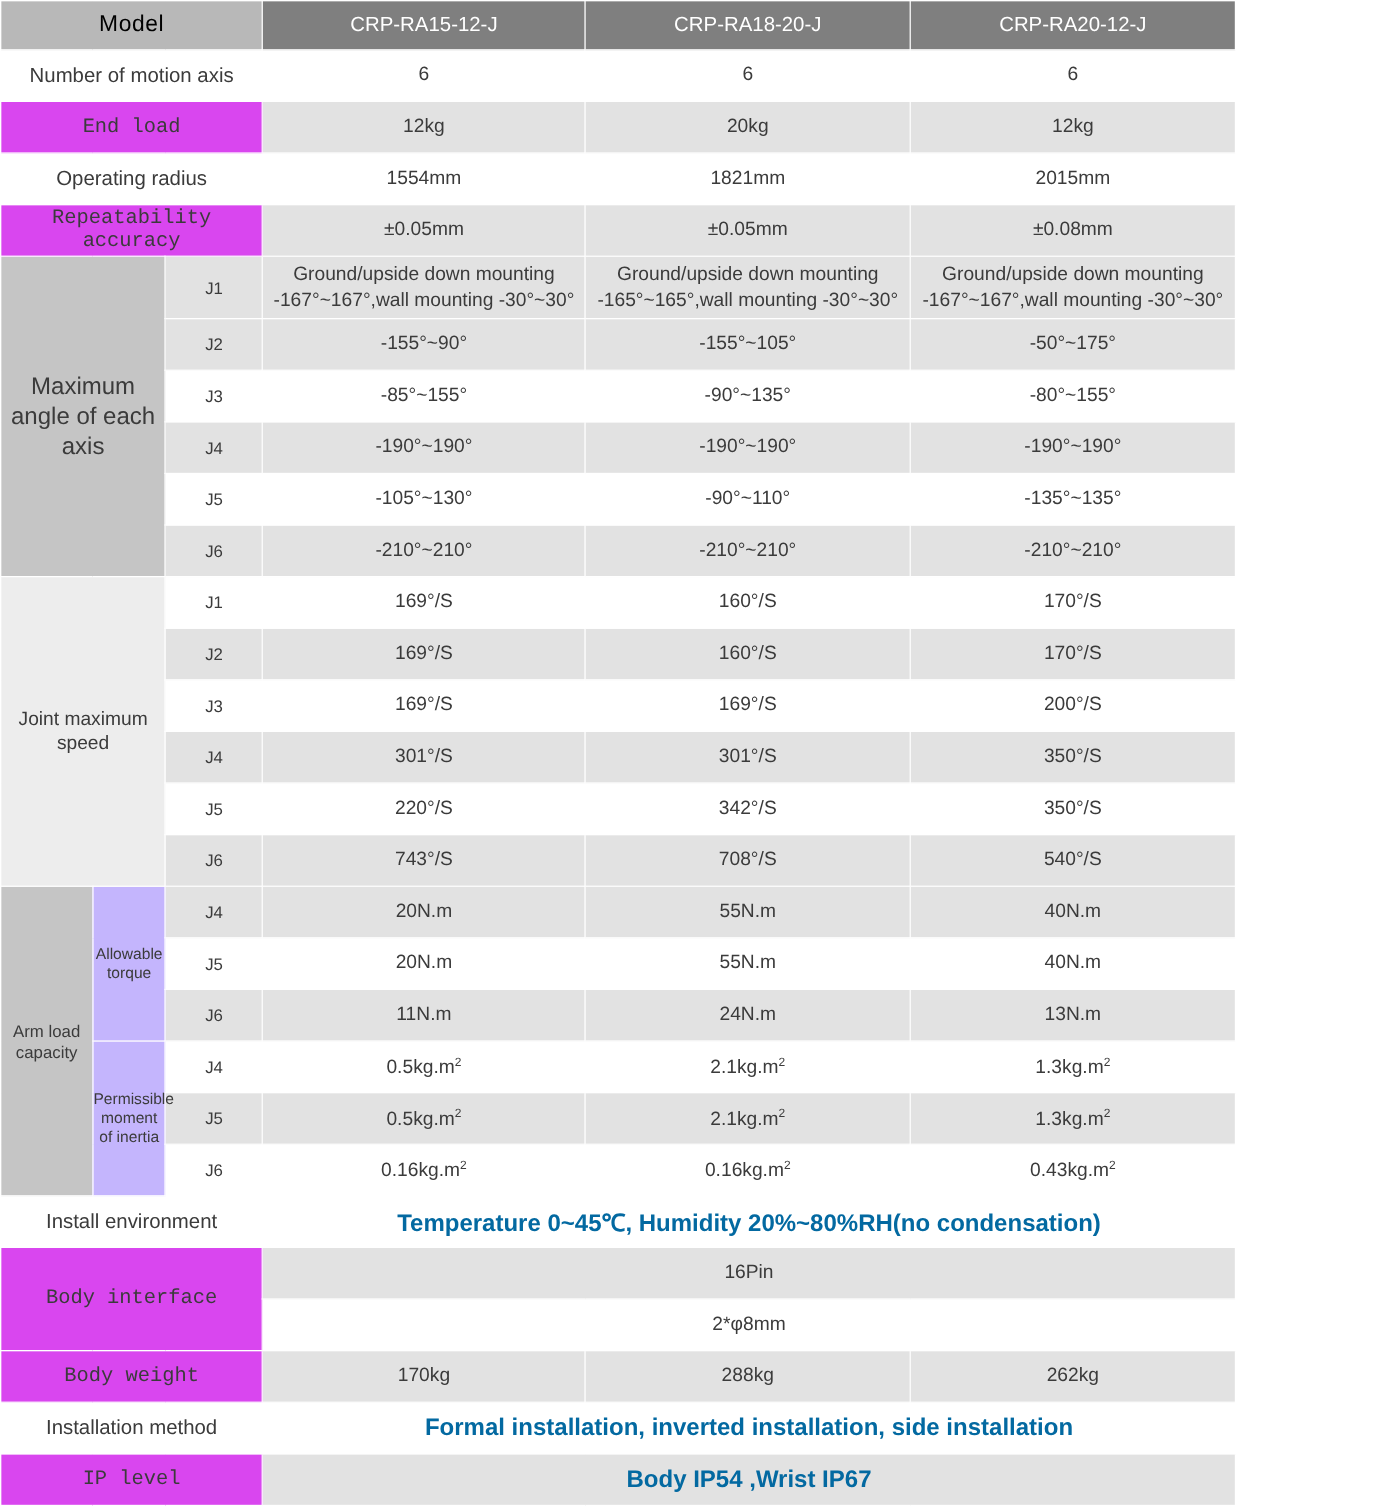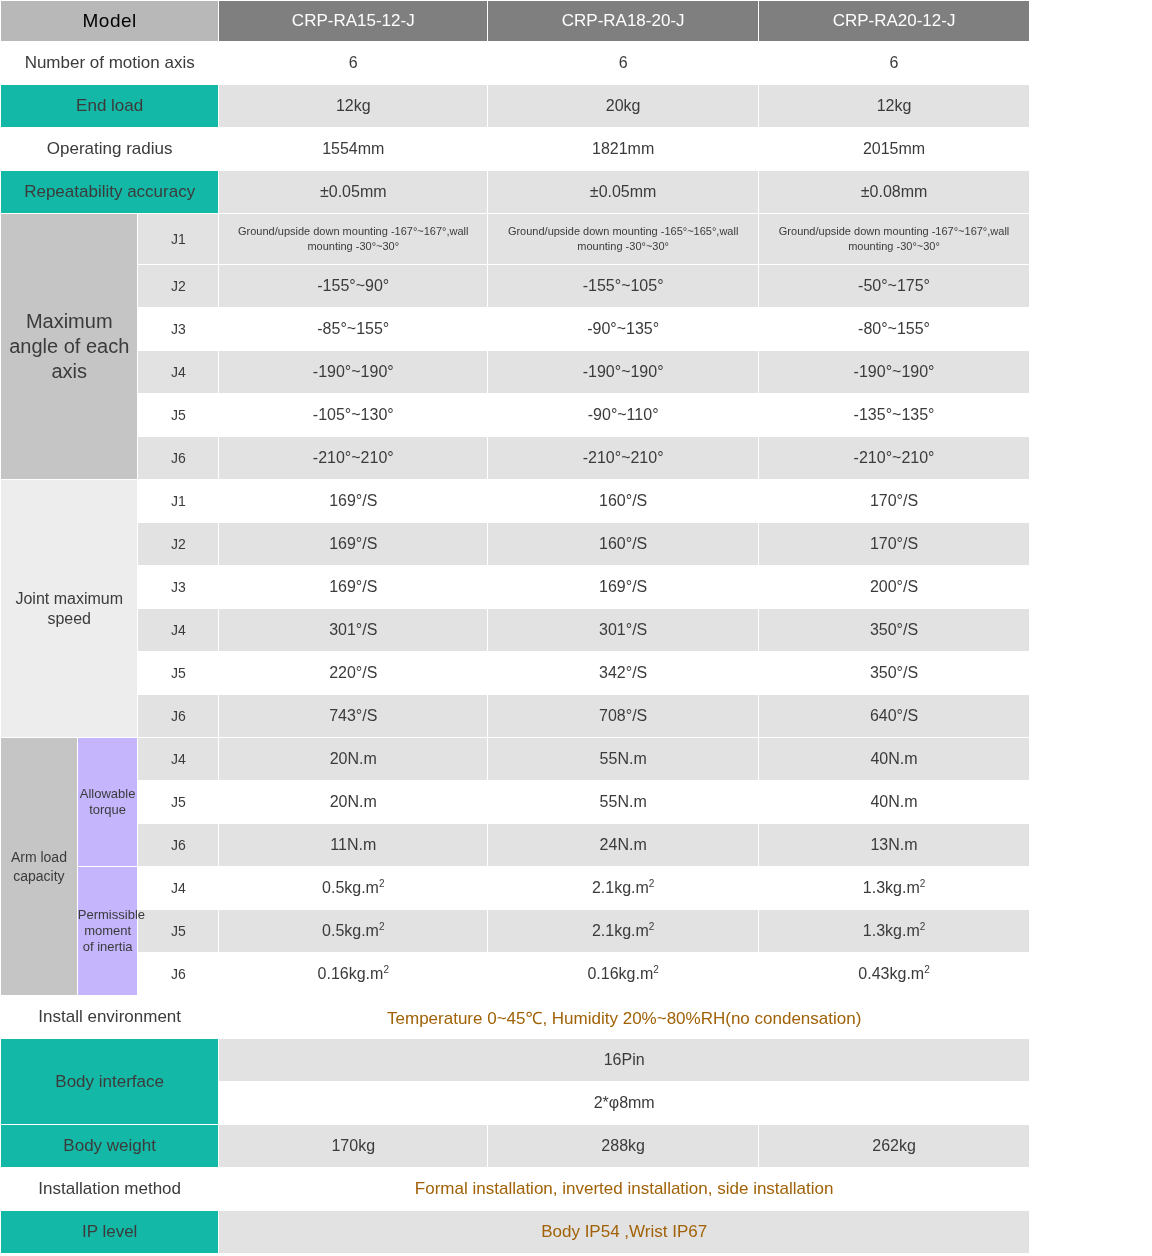--- a/index.html
+++ b/index.html
@@ -52,21 +52,21 @@
     height: 40px;
   }
   
   .rlabel {
     font-size: 17px;
     font-weight: bold;
     color: #3b3b3b;
     background: #ffffff;
     height: 42px;
   }
-  .rlabel.shade { background: #14b8a6; }
+  .rlabel.shade { background: #d946ef; font-family: Liberation Mono, monospace; }
   .rlabel.big {
     background: #c5c5c5;
     font-size: 20px;
     line-height: 1.25;
   }
   .rlabel.big2 {
     background: #ededed;
     font-size: 16px;
     line-height: 1.25;
     margin-left: 40px;
@@ -91,28 +91,28 @@
   }
   .axis.shade { background: #e2e2e2; }
   .val {
     font-size: 16px;
     background: #ffffff;
     height: 42px;
     color: #3b3b3b;
   }
   .val.shade { background: #e2e2e2; }
   .val.small {
-    font-size: 11px;
+    font-size: 16px;
     line-height: 1.35;
     padding: 4px 6px;
   }
   .val.wide {
-    font-size: 17px;
-    font-weight: normal;
-    color: #a16207;
+    font-size: 20px;
+    font-weight: bold;
+    color: #0369a1;
   }
   sup { font-size: 10px; vertical-align: super; }
   .nowrap { white-space: nowrap; text-align: right; }
 </style>
 </head>
 <body>
 
 <table class="spec">
   <colgroup>
     <col class="c-sub1">
@@ -225,21 +225,21 @@
     <tr>
       <td class="axis">J5</td>
       <td class="val">220°/S</td>
       <td class="val">342°/S</td>
       <td class="val">350°/S</td>
     </tr>
     <tr>
       <td class="axis shade">J6</td>
       <td class="val shade">743°/S</td>
       <td class="val shade">708°/S</td>
-      <td class="val shade">640°/S</td>
+      <td class="val shade">540°/S</td>
     </tr>
 
     <tr>
       <td class="rlabel arm" rowspan="6">Arm load capacity</td>
       <td class="sublabel" rowspan="3">Allowable torque</td>
       <td class="axis shade">J4</td>
       <td class="val shade">20N.m</td>
       <td class="val shade">55N.m</td>
       <td class="val shade">40N.m</td>
     </tr>

